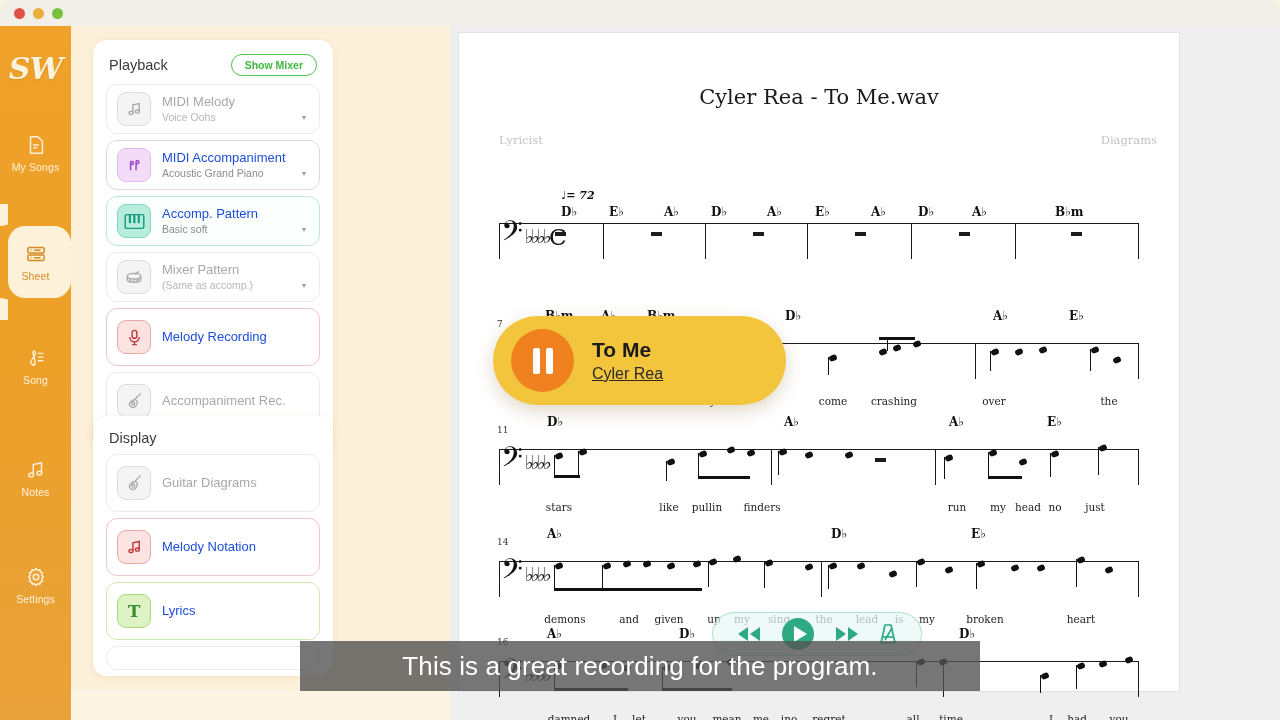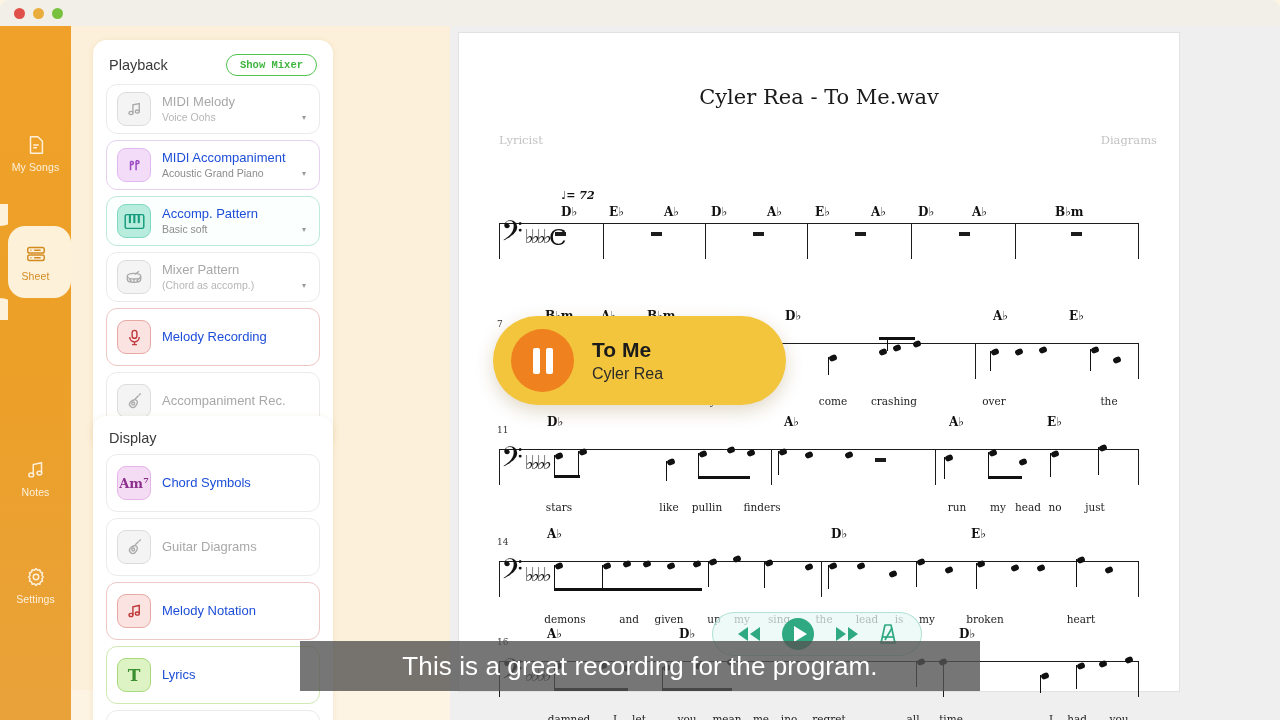--- a/index.html
+++ b/index.html
@@ -56,21 +56,21 @@
     border-radius:14px; box-shadow:0 1px 6px rgba(160,120,50,.13);
   }
   .card-head {
     display:flex; align-items:center; justify-content:space-between;
     padding:14px 16px 8px 16px;
   }
   .card-title { font-size:14.5px; color:#3a3a3a; }
   .mixer-btn {
     border:1.3px solid #4fc44f; color:#3fb63f; background:#fff;
     border-radius:11px; font-size:10.5px; font-weight:700;
-    padding:4px 13px; cursor:pointer; font-family:Liberation Mono, monospace;
+    padding:4px 13px; cursor:pointer; font-family:Liberation Sans, sans-serif;
   }
 
   .row {
     display:flex; align-items:center; gap:11px;
     margin:0 13px 6px 13px; padding:7px 10px;
     border:1px solid #eceaea; border-radius:11px; background:#fff; position:relative;
   }
   .row .ic {
     width:34px; height:34px; border-radius:9px; flex:0 0 34px;
     display:flex; align-items:center; justify-content:center;
@@ -149,21 +149,21 @@
     box-shadow:0 6px 18px rgba(120,80,10,.22);
   }
   .pausebtn {
     width:63px; height:63px; border-radius:50%; background:#f0811f;
     display:flex; align-items:center; justify-content:center; gap:6px; flex:0 0 63px;
     cursor:pointer;
   }
   .pausebtn i { display:block; width:7px; height:26px; background:#fff; border-radius:2px; }
   .np-txt { display:flex; flex-direction:column; gap:3px; }
   .np-title { font-size:21px; font-weight:700; color:#1b1b1b; }
-  .np-artist { font-size:16px; color:#2a2a2a; }
+  .np-artist { font-size:16px; color:#2a2a2a;text-decoration:underline; }
 
   
   .transport {
     position:absolute; left:712px; top:612px; width:210px; height:44px;
     background:rgba(232,248,244,.72); border:1px solid rgba(150,215,198,.7);
     border-radius:22px; display:flex; align-items:center; justify-content:space-around;
     padding:0 14px;
   }
   .transport svg { display:block; }
 
@@ -182,20 +182,21 @@
 
 <div id="app">
 
   <div class="titlebar">
     <div class="dot red"></div>
     <div class="dot yellow"></div>
     <div class="dot green"></div>
   </div>
 
   <div class="rail">
+    <div class="logo">SW</div>
 
     <div class="rail-item" style="top:100px">
       <svg width="22" height="22" viewBox="0 0 24 24" fill="none" stroke="currentColor" stroke-width="1.6">
         <path d="M6 3h8l5 5v13H6z" stroke-linejoin="round"></path>
         <path d="M9 12h6M9 15h4"></path>
       </svg>
       <span class="lbl">My Songs</span>
     </div>
 
     <div class="rail-pill" style="top:200px"></div>
@@ -203,20 +204,27 @@
     <div class="notch" style="top:272px;border-top-right-radius:22px;"></div>
     <div class="rail-item active" style="top:209px">
       <svg width="22" height="22" viewBox="0 0 24 24" fill="none" stroke="currentColor" stroke-width="1.6">
         <rect x="3" y="5" width="18" height="6" rx="2"></rect>
           <rect x="3" y="13" width="18" height="6" rx="2"></rect>
         <path d="M6 8h1M6 16h1M10 8h7M10 16h7"></path>
       </svg>
       <span class="lbl">Sheet</span>
     </div>
 
+    <div class="rail-item" style="top:313px">
+      <svg width="22" height="22" viewBox="0 0 24 24" fill="none" stroke="currentColor" stroke-width="1.5">
+        <path d="M9 19c-1.6 0-2.6-1.2-2.6-2.6 0-2.1 2-3.6 3.4-5.6 1.1-1.5 1.5-2.6 1.5-4 0-1.5-.6-2.6-1.4-2.6-.7 0-1.2.9-1.2 2.2 0 2.2 1.3 4.6 1.9 7.6.4 2 .5 3.6.1 4.8-.3.9-.9 1.4-1.6 1.4" stroke-linecap="round"></path>
+        <path d="M14 7h6M14 11h6M14 15h6"></path>
+      </svg>
+      <span class="lbl">Song</span>
+    </div>
 
     <div class="rail-item" style="top:425px">
       <svg width="22" height="22" viewBox="0 0 24 24" fill="none" stroke="currentColor" stroke-width="1.6">
         <path d="M9 17V6l9-2v11"></path>
           <ellipse cx="6.8" cy="17.4" rx="2.6" ry="2.1"></ellipse>
           <ellipse cx="15.7" cy="15.4" rx="2.6" ry="2.1"></ellipse>
       </svg>
       <span class="lbl">Notes</span>
     </div>
 
@@ -286,21 +294,21 @@
         <span class="ic">
           <svg width="20" height="20" viewBox="0 0 24 24" fill="none" stroke="#a9a9a9" stroke-width="1.6">
             <ellipse cx="12" cy="11" rx="8" ry="3.4"></ellipse>
             <path d="M4 11v4c0 1.9 3.6 3.4 8 3.4s8-1.5 8-3.4v-4"></path>
             <path d="M6 13.5l3 4M18 13.5l-3 4M12 14.5v4"></path>
             <path d="M13 9l5-4"></path>
           </svg>
         </span>
         <span class="txt">
           <span class="t1">Mixer Pattern</span>
-          <span class="t2">(Chord as accomp.)</span>
+          <span class="t2">(Same as accomp.)</span>
         </span>
         <span class="caret">▾</span>
       </div>
 
       <div class="row sel-red single">
         <span class="ic">
           <svg width="19" height="19" viewBox="0 0 24 24" fill="none" stroke="#c0393c" stroke-width="1.8">
             <rect x="9" y="3" width="6" height="10" rx="3"></rect>
             <path d="M6 11.5a6 6 0 0012 0M12 17.5V21M9 21h6"></path>
           </svg>
@@ -323,30 +331,20 @@
         </span>
       </div>
       <div class="card-pad-bottom"></div>
     </div>
 
     <div class="card" style="top:390px">
       <div class="card-head">
         <span class="card-title">Display</span>
       </div>
 
-      <div class="row sel-pink single">
-        <span class="ic">
-          <span style="font-family:'DejaVu Serif',serif;font-weight:700;font-size:13px;color:#8c2f8c;">
-            <span>Am</span><sup style="font-size:8px">7</sup>
-          </span>
-        </span>
-        <span class="txt">
-            <span class="t1">Chord Symbols</span>
-          </span>
-      </div>
 
       <div class="row dim single">
         <span class="ic">
           <svg width="20" height="20" viewBox="0 0 24 24" fill="none" stroke="#a9a9a9" stroke-width="1.6">
             <path d="M20 3l-2 2M17.5 5.5l-4.2 4.2"></path>
             <path d="M12.5 10.5c-2 .4-3.6 1.4-4.7 2.6-1.5 1.6-1.6 4 .1 5.6s4 1.4 5.5-.1c1.2-1.2 2.2-2.8 2.6-4.7.2-1.1-.3-2.2-1.1-2.9s-1.6-.7-2.4-.5z"></path>
             <circle cx="11" cy="15" r="1.8"></circle>
           </svg>
         </span>
         <span class="txt">

